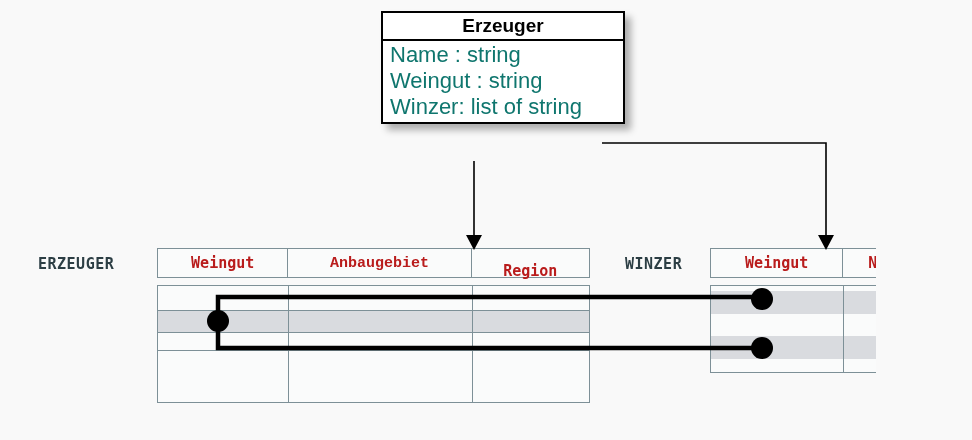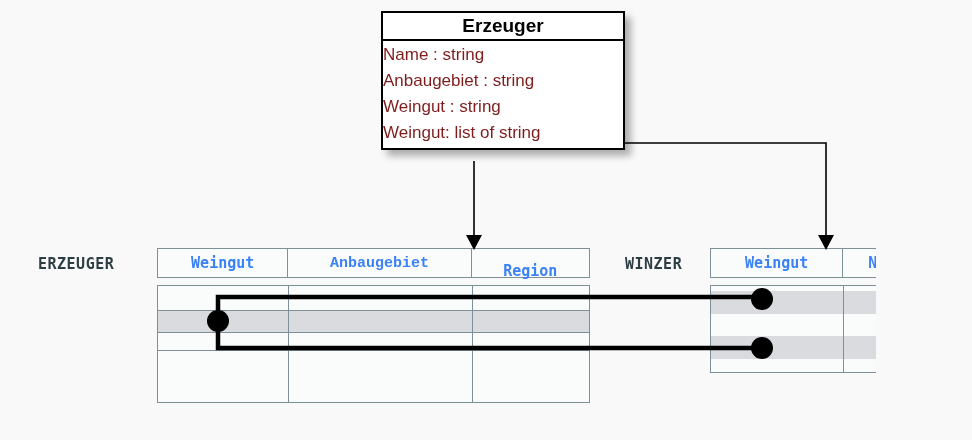--- a/index.html
+++ b/index.html
@@ -40,23 +40,24 @@
     color: #000;
     border-bottom: 2px solid #000;
     background: #fff;
   }
   .uml-attrs {
     padding: 1px 0 2px 0;
     background: #fff;
   }
   .uml-attr {
     font-family: "Liberation Sans", sans-serif;
-    font-size: 17px;
+    font-size: 22px;
     line-height: 26px;
-    color: #7f1d1d;
+    color: #0f766e;
+    padding-left: 7px;
     white-space: nowrap;
   }
 
   
   .rel-label {
     position: absolute;
     font-family: "DejaVu Sans Mono", monospace;
     font-weight: bold;
     font-size: 15px;
     letter-spacing: 0.5px;
@@ -74,21 +75,21 @@
     z-index: 3;
   }
   .tbl-head .cell {
     box-sizing: border-box;
     display: flex;
     align-items: center;
     justify-content: center;
     font-family: "DejaVu Sans Mono", monospace;
     font-weight: bold;
     font-size: 15px;
-    color: #3b82f6;
+    color: #b91c1c;
     border-right: 1px solid #7d9097;
     white-space: nowrap;
   }
   .tbl-head .cell:last-child {
     border-right: none;
   }
   .tbl-body {
     position: absolute;
     box-sizing: border-box;
     border: 1px solid #7d9097;
@@ -146,23 +147,22 @@
 </style>
 </head>
 <body>
 
 <div id="canvas">
 
   <div class="uml-box">
     <div class="uml-title">Erzeuger</div>
     <div class="uml-attrs">
       <div class="uml-attr">Name : string</div>
-      <div class="uml-attr">Anbaugebiet : string</div>
       <div class="uml-attr">Weingut : string</div>
-      <div class="uml-attr">Weingut: list of string</div>
+      <div class="uml-attr">Winzer: list of string</div>
     </div>
   </div>
 
   <div class="rel-label" style="left:38px; top:255px;">ERZEUGER</div>
 
   <div class="tbl-head" style="left:157px; top:248px; width:433px;">
     <div class="cell" style="width:131px;">Weingut</div>
     <div class="cell" style="width:184px;font-family:Liberation Mono, monospace;">Anbaugebiet</div>
     <div class="cell" style="width:118px;margin-top:16px;">Region</div>
   </div>

